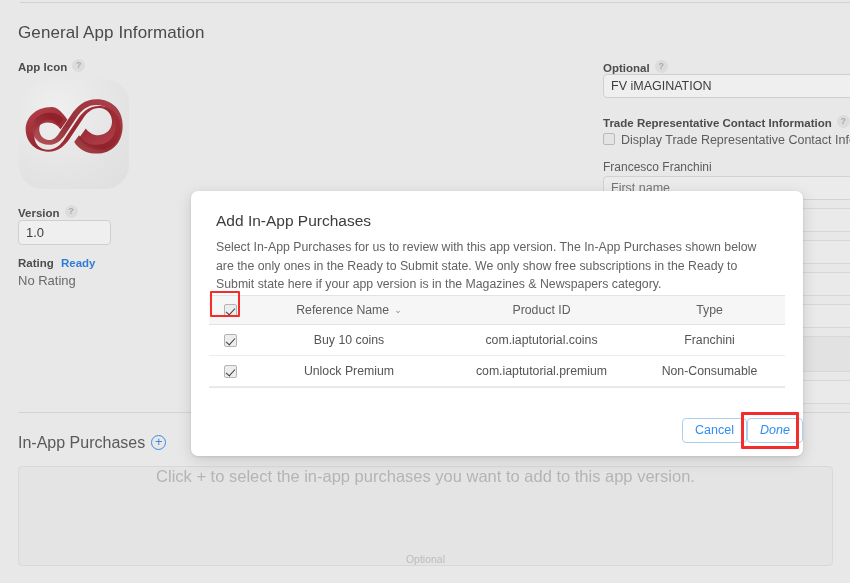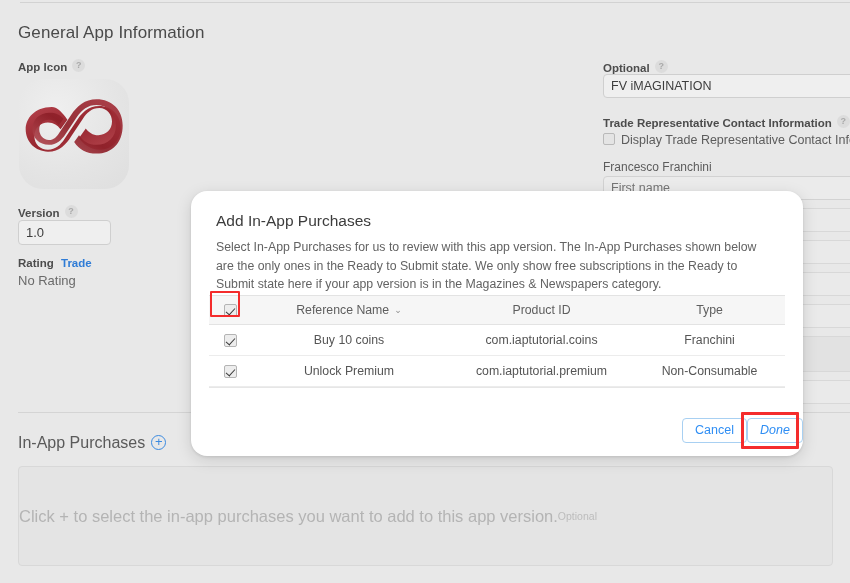--- a/index.html
+++ b/index.html
@@ -211,23 +211,23 @@
   }
 
   .dropzone {
     position: absolute;
     left: 18px; top: 466px;
     width: 815px; height: 100px;
     border: 1px solid #d8d8d8;
     border-radius: 4px;
     background: #e4e4e4;
     display: flex;
-    flex-direction: row;
+    flex-direction: column;
     align-items: center;
-    justify-content: flex-start;
+    justify-content: space-between;
   }
   .dropzone-text {
     font-size: 16.5px;
     color: #b4b4b4;
     text-align: center;
   }
   .dropzone-sub {
     font-size: 10.5px;
     color: #bcbcbc;
   }
@@ -236,21 +236,21 @@
   .modal-overlay {
     position: absolute;
     inset: 0;
   }
 
   .modal {
     position: absolute;
     left: 191px; top: 191px;
     width: 612px; height: 265px;
     background: #ffffff;
-    border-radius: 16px;
+    border-radius: 7px;
     box-shadow: 0 4px 16px rgba(0,0,0,.13), 0 1px 3px rgba(0,0,0,.10);
     overflow: hidden;
   }
 
   .modal-title {
     position: absolute;
     left: 25px; top: 21px;
     font-size: 15.5px;
     color: #3c3c3c;
     font-weight: 400;
@@ -401,21 +401,21 @@
     <path d="M36 38 C25 38 18 45 18 55 C18 64 25 71 35 71 C43 71 48 66 52 60 L64 42 C69 35 75 30 84 30 C96 30 104 39 104 51 C104 63 96 71 84 71 C76 71 70 67 66 61 L61 68 C66 76 74 80 84 80 C100 80 111 69 111 51 C111 35 100 24 84 24 C72 24 64 31 58 40 L46 58 C43 63 40 66 35 66 C29 66 25 61 25 55 C25 49 29 45 35 45 C39 45 42 47 45 51 L50 44 C46 40 42 38 36 38 Z" fill="url(#lg2)" opacity="0.92" transform="translate(-4,-3) scale(0.97)"></path>
   </svg>
 </div>
 
 <div class="version-label label-row">
   <span class="field-label">Version</span><span class="help-icon">?</span>
 </div>
 <input class="version-input" value="1.0" style="">
 
 <span class="field-label rating-label">Rating</span>
-<span class="rating-edit">Trade</span>
+<span class="rating-edit">Ready</span>
 <div class="rating-value">No Rating</div>
 
 <div class="copyright-label label-row">
   <span class="field-label">Optional</span><span class="help-icon">?</span>
 </div>
 <input class="copyright-input" value="FV iMAGINATION" style="">
 
 <div class="trade-label label-row">
   <span class="field-label">Trade Representative Contact Information</span><span class="help-icon">?</span>
 </div>

